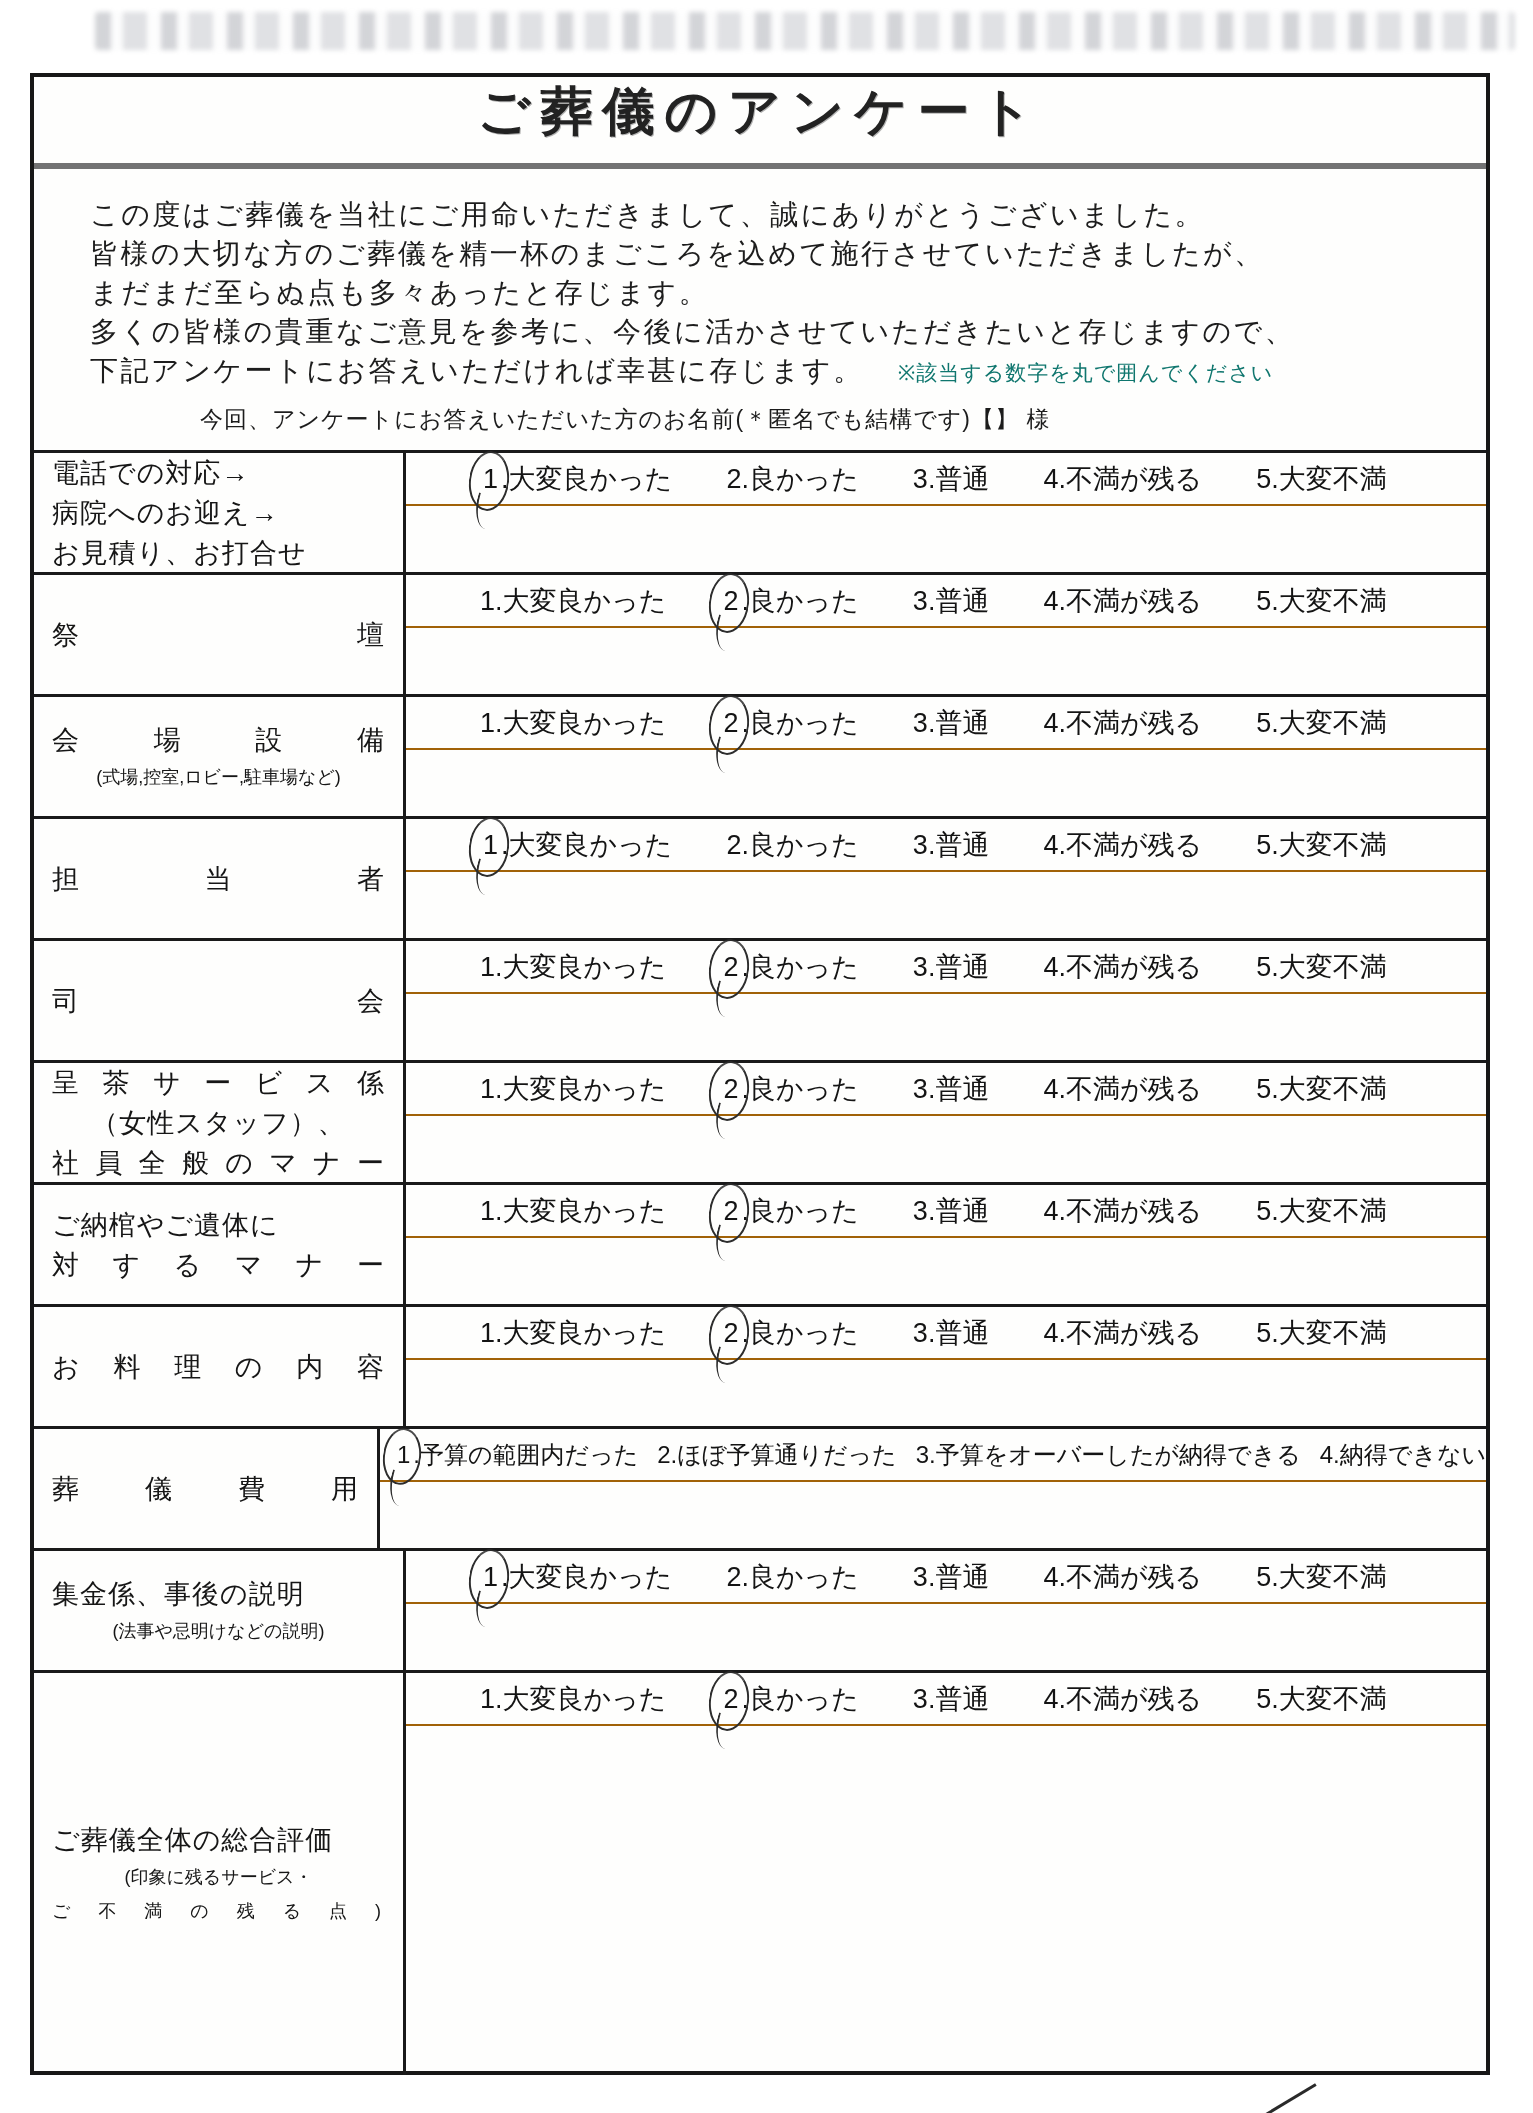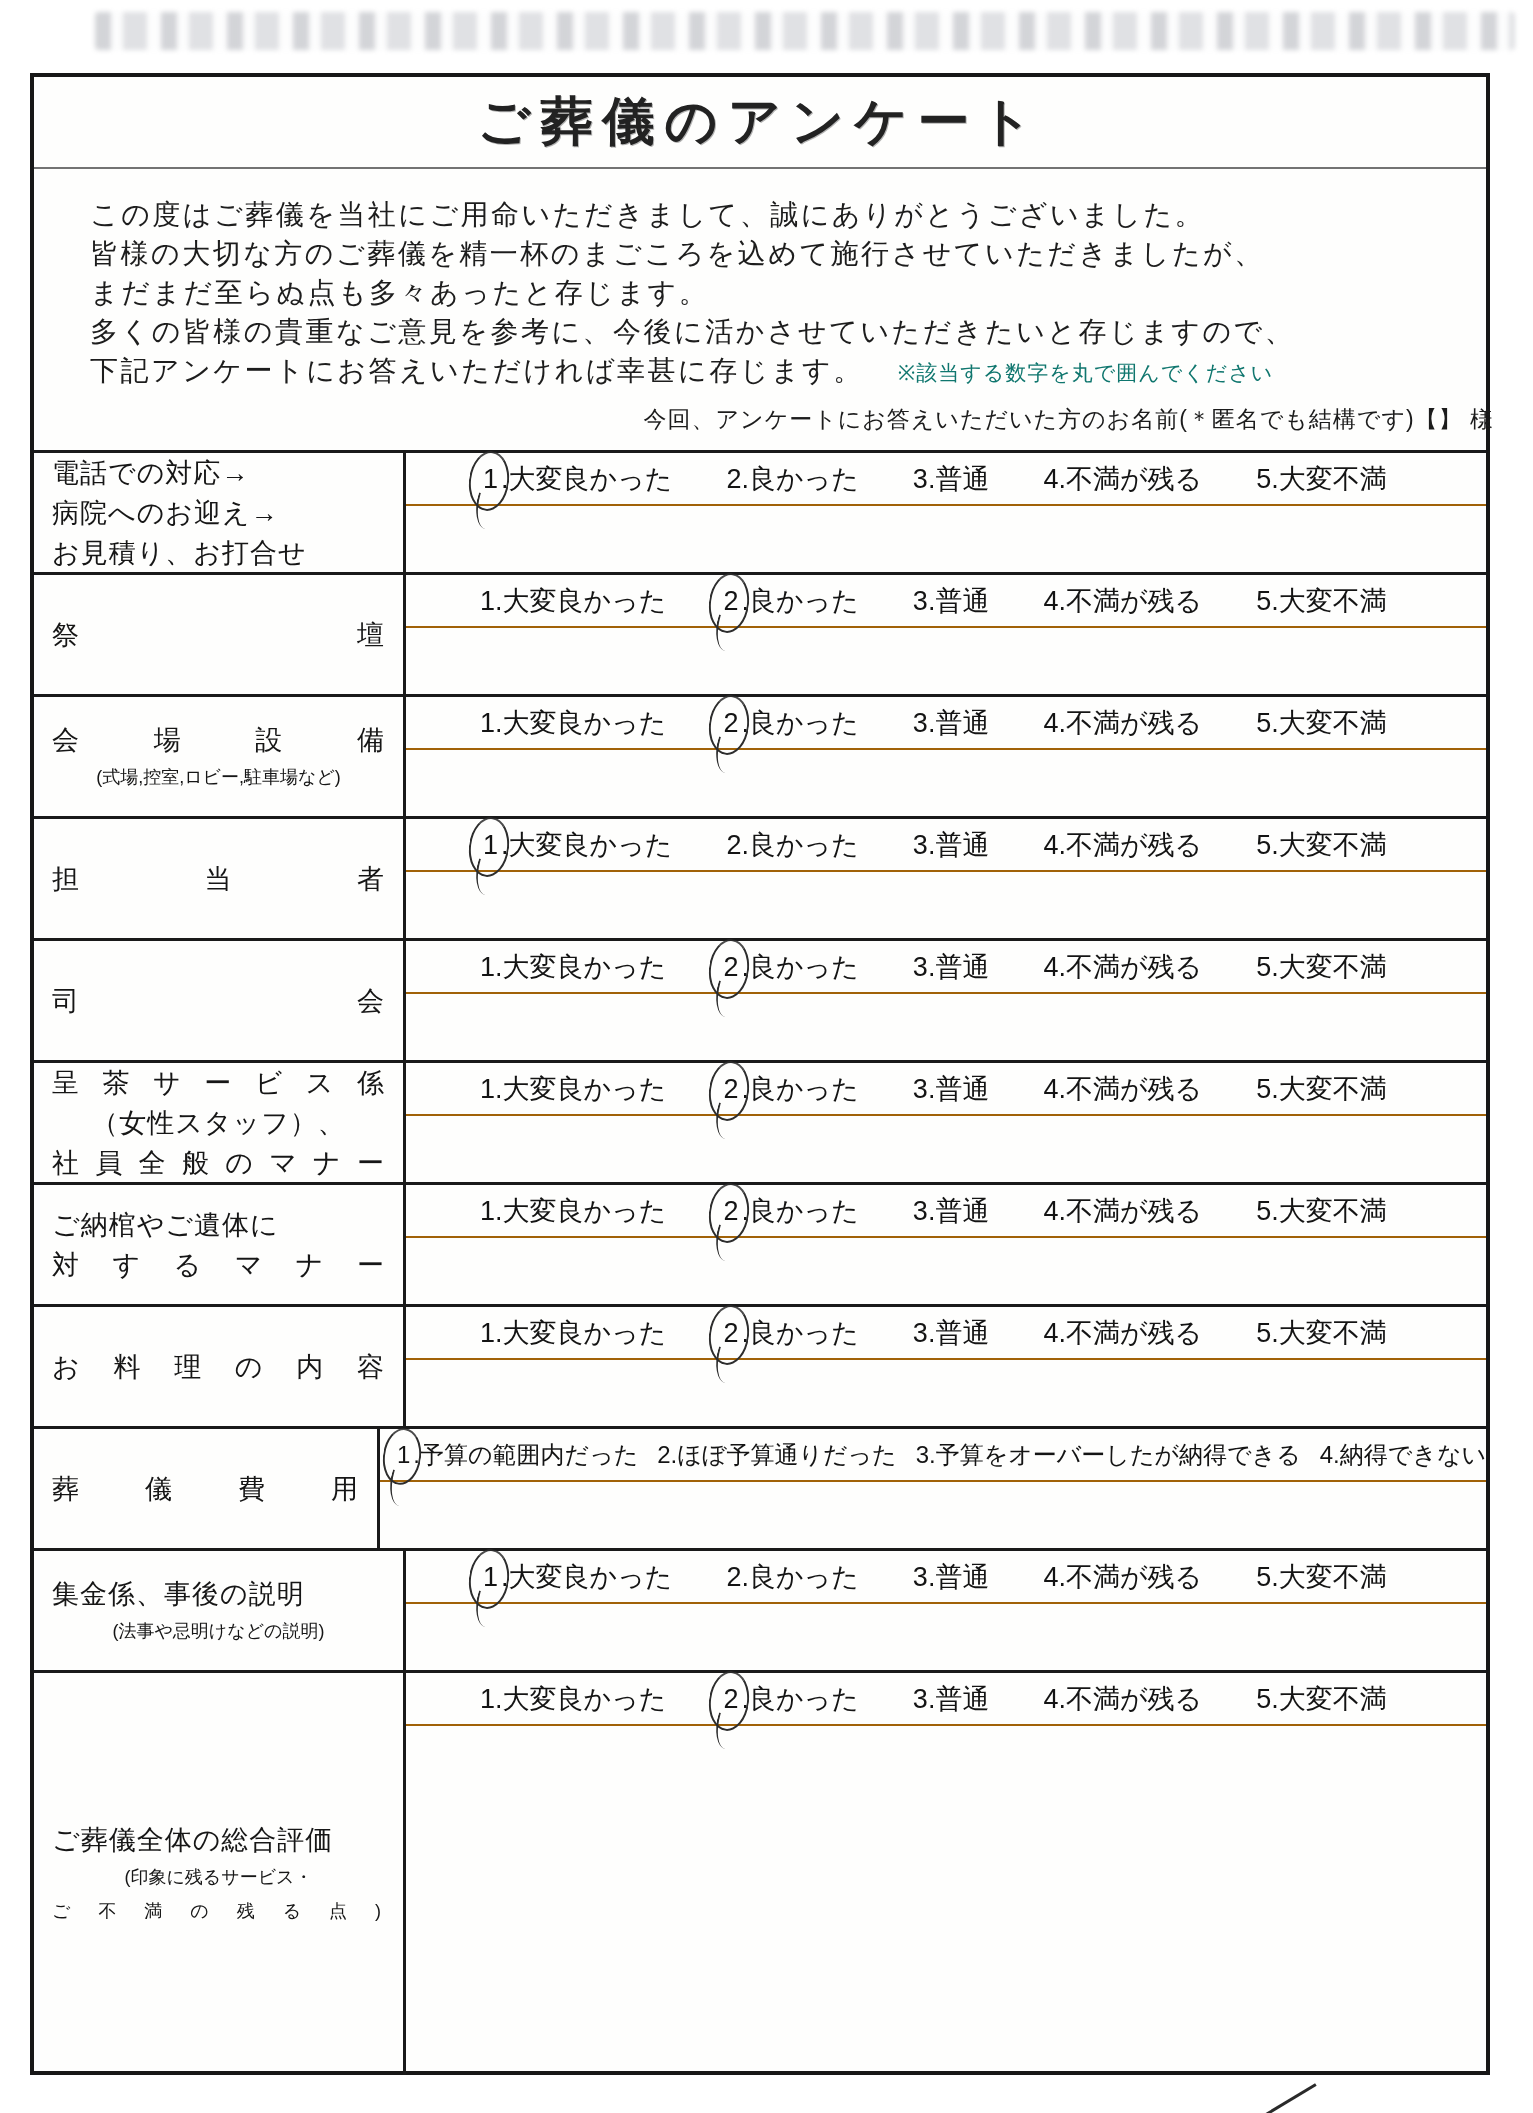--- a/index.html
+++ b/index.html
@@ -22,39 +22,39 @@
     opacity:.55;
     border-radius:4px;
   }
   .sheet {
     position:absolute; left:30px; top:73px; width:1460px; height:2002px;
     border:4px solid #171717;
     background:#fefefd;
   }
   .title-bar {
     height:92px;
-    border-bottom:2px solid #737373;
-    display:flex; align-items:center; justify-content:center;
+    border-bottom:6px solid #737373;
+    display:flex; justify-content:center;
   }
   .title-bar h1 {
     font-size:52px; font-weight:bold; letter-spacing:10px;
     color:#222; text-shadow:1px 1px 0 rgba(40,40,40,.35);
   }
   .intro { padding:26px 40px 0 56px; height:281px; position:relative; }
   .intro-line {
     font-size:28px; line-height:39px; letter-spacing:2.5px; color:#1d1d1d;
     white-space:nowrap;
   }
   .note {
     font-size:21px; letter-spacing:1px; margin-left:34px; color:#0f766e;
   }
   .name-line {
     margin-top:12px; margin-left:110px; margin-right:-48px;
     font-size:23px; letter-spacing:1px;
-    display:flex; justify-content:flex-end; align-items:baseline;
+    display:flex; justify-content:flex-start; align-items:baseline;
     white-space:nowrap;
   }
   
   .survey { border-top:3px solid #1a1a1a; }
   .row {
     display:flex; height:122px; border-bottom:3px solid #1a1a1a;
   }
   .row.tall { height:402px; }
   .row:last-child { border-bottom:none; }
   .cell.label {

